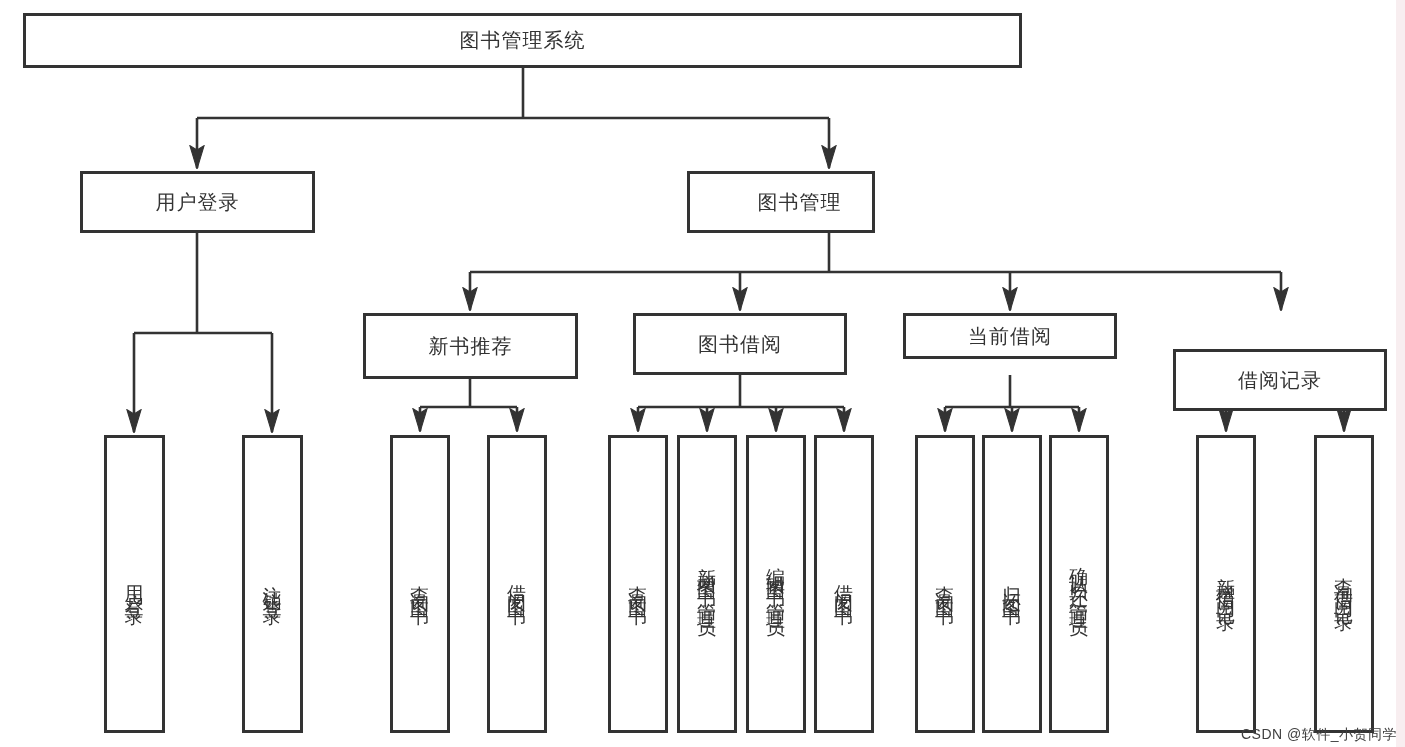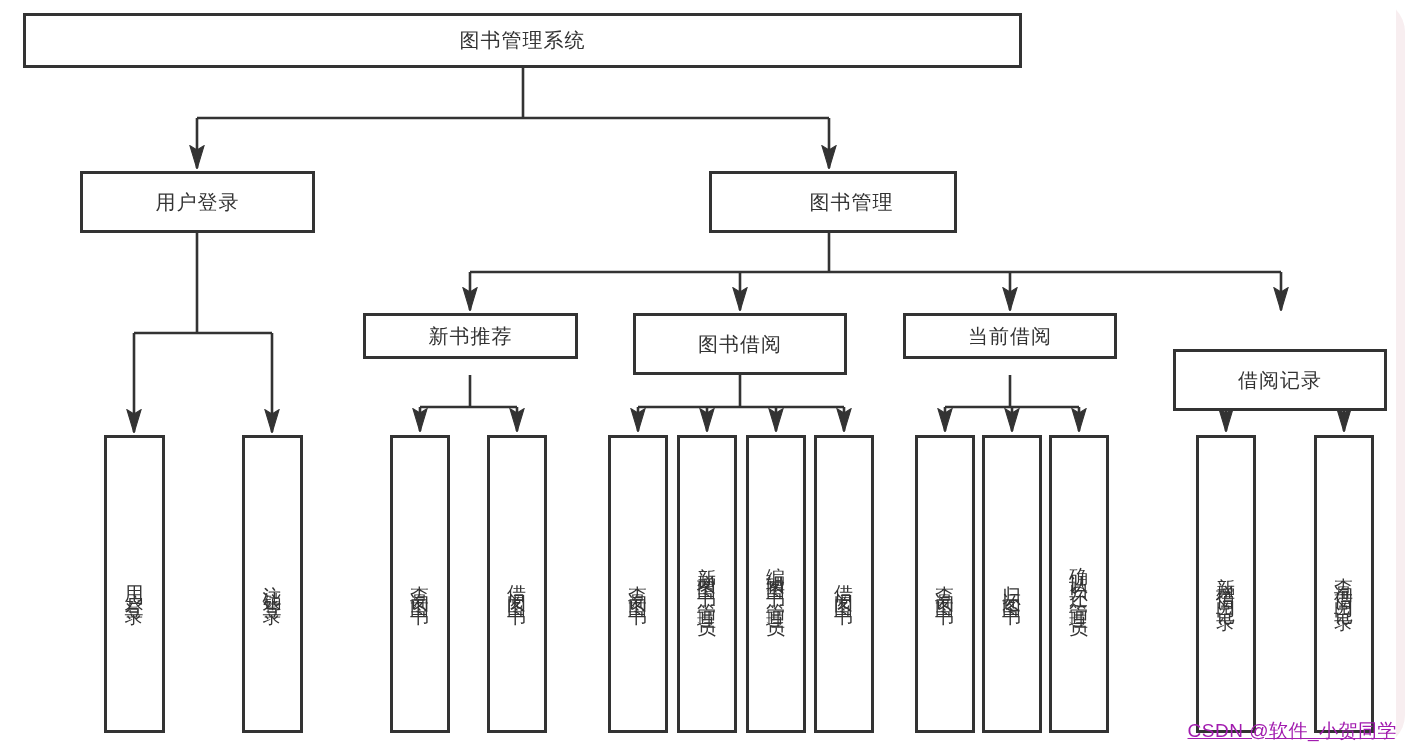--- a/index.html
+++ b/index.html
@@ -2,21 +2,20 @@
 <html><head>
 <meta charset="utf-8">
 <style>
   html,body{margin:0;padding:0;background:#ffffff;}
   .canvas{
     position:relative;
     width:1405px;height:747px;
     background:#ffffff;
     overflow:hidden;
     font-family:"Liberation Sans", sans-serif;
-    border-radius:32px;
   }
   .edge-tint{
     position:absolute;right:0;top:0;width:9px;height:747px;
     background:#f8eef0;
   }
   svg.connectors{position:absolute;left:0;top:0;width:1405px;height:747px;}
   .conn{stroke:#333333;stroke-width:2.6;fill:none;}
   .node{
     position:absolute;
     box-sizing:border-box;
@@ -32,25 +31,24 @@
     writing-mode:vertical-rl;
     text-orientation:mixed;
     font-size:19px;
     letter-spacing:0.38em;
     line-height:1;
     padding:6px 0;
   }
   .watermark{
     position:absolute;
     right:8px;bottom:3px;
-    font-size:19px;
-    color:#a21caf;
+    font-size:14px;
+    color:#404040;
     letter-spacing:0.5px;
     white-space:nowrap;
-    text-decoration:underline;
   }
 </style>
 </head>
 <body>
 
 <div class="canvas">
 
   <div class="edge-tint"></div>
 
   <svg class="connectors" viewBox="0 0 1405 747" xmlns="http://www.w3.org/2000/svg">
@@ -97,23 +95,23 @@
 
     <path class="conn" d="M1280,375 V407"></path>
     <path class="conn" d="M1226,407 H1344"></path>
     <path class="conn" d="M1226,407 V431" marker-end="url(#arrow)"></path>
     <path class="conn" d="M1344,407 V431" marker-end="url(#arrow)"></path>
   </svg>
 
   <div class="node" style="left:23px;top:13px;width:999px;height:55px;">图书管理系统</div>
 
   <div class="node" style="left:80px;top:171px;width:235px;height:62px;">用户登录</div>
-  <div class="node" style="left:709px;top:171px;width:248px;height:62px;padding-left:37px;">图书管理</div>
+  <div class="node" style="left:687px;top:171px;width:188px;height:62px;padding-left:37px;">图书管理</div>
 
-  <div class="node" style="left:363px;top:313px;width:215px;height:46px;text-align:center;">新书推荐</div>
+  <div class="node" style="left:363px;top:313px;width:215px;height:66px;text-align:center;">新书推荐</div>
   <div class="node" style="left:633px;top:313px;width:214px;height:62px;text-align:center;">图书借阅</div>
   <div class="node" style="left:903px;top:313px;width:214px;height:46px;">当前借阅</div>
   <div class="node" style="left:1173px;top:313px;width:214px;height:62px;margin-top:36px;">借阅记录</div>
 
   <div class="node leaf" style="left:104px;top:435px;width:61px;height:298px;">用户登录</div>
   <div class="node leaf" style="left:242px;top:435px;width:61px;height:298px;">注销登录</div>
 
   <div class="node leaf" style="left:390px;top:435px;width:60px;height:298px;">查询图书</div>
   <div class="node leaf" style="left:487px;top:435px;width:60px;height:298px;">借阅图书</div>
 

